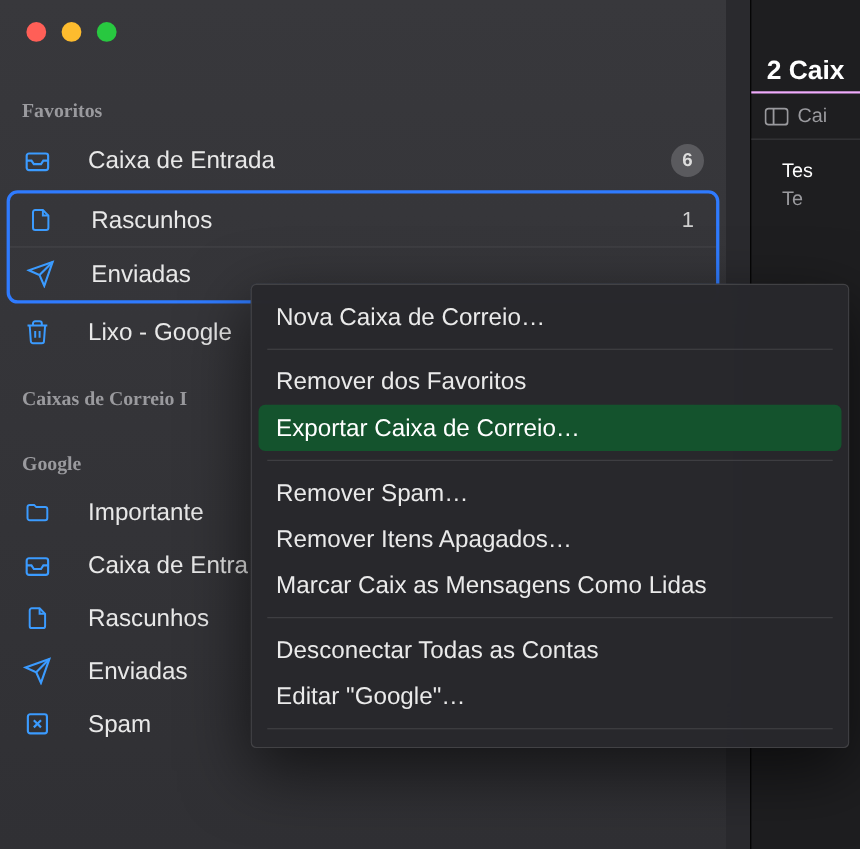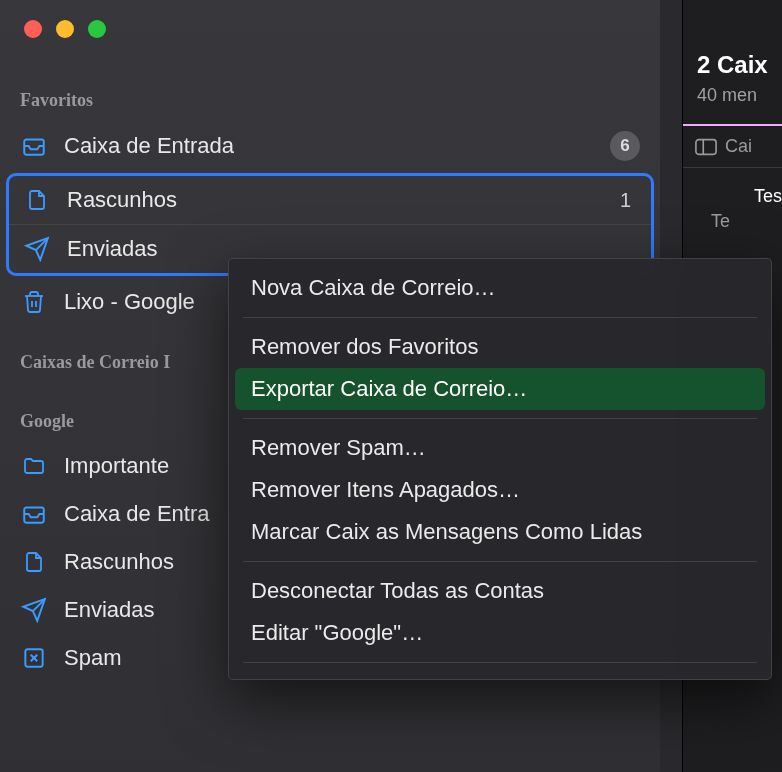--- a/index.html
+++ b/index.html
@@ -43,21 +43,21 @@
       color: #9a9a9e;
       font-size: 18px;
       font-weight: 600;
       padding: 8px 20px 10px 20px;
       font-family: Liberation Serif, serif;
     }
 
     .mailbox-item {
       display: flex;
       align-items: center;
-      gap: 16px;
+      gap: 32px;
       padding: 10px 20px;
       font-size: 22px;
       color: #e8e8e8;
       cursor: default;
     }
     .mailbox-item .icon {
       width: 28px;
       height: 28px;
       display: flex;
       align-items: center;
@@ -135,21 +135,20 @@
       gap: 8px;
       color: #9a9a9e;
       font-size: 18px;
       white-space: nowrap;
     }
     .right-msg {
       padding: 18px 0 2px 28px;
       color: #fff;
       font-size: 18px;
       white-space: nowrap;
-      text-align: right;
     }
     .right-msg2 {
       padding: 2px 0 0 28px;
       color: #9a9a9e;
       font-size: 18px;
       white-space: nowrap;
     }
 
     .context-menu {
       position: absolute;
@@ -296,21 +295,20 @@
         <path d="M9 9l6 6"></path>
           <path d="M15 9l-6 6"></path>
       </svg>
     </span>
     <span class="label">Spam</span>
   </div>
 </div>
 
 <div class="right-panel">
   <div class="right-header">2 Caix</div>
-  <div class="right-sub">40 men</div>
   <div class="right-toolbar">
     <span>
       <svg width="22" height="18" viewBox="0 0 24 18" fill="none" stroke="#9a9a9e" stroke-width="1.8">
         <rect x="1" y="1" width="22" height="16" rx="3"></rect>
         <path d="M9 1v16"></path>
       </svg>
     </span>
     <span>Cai</span>
   </div>
   <div class="right-msg">Tes</div>

